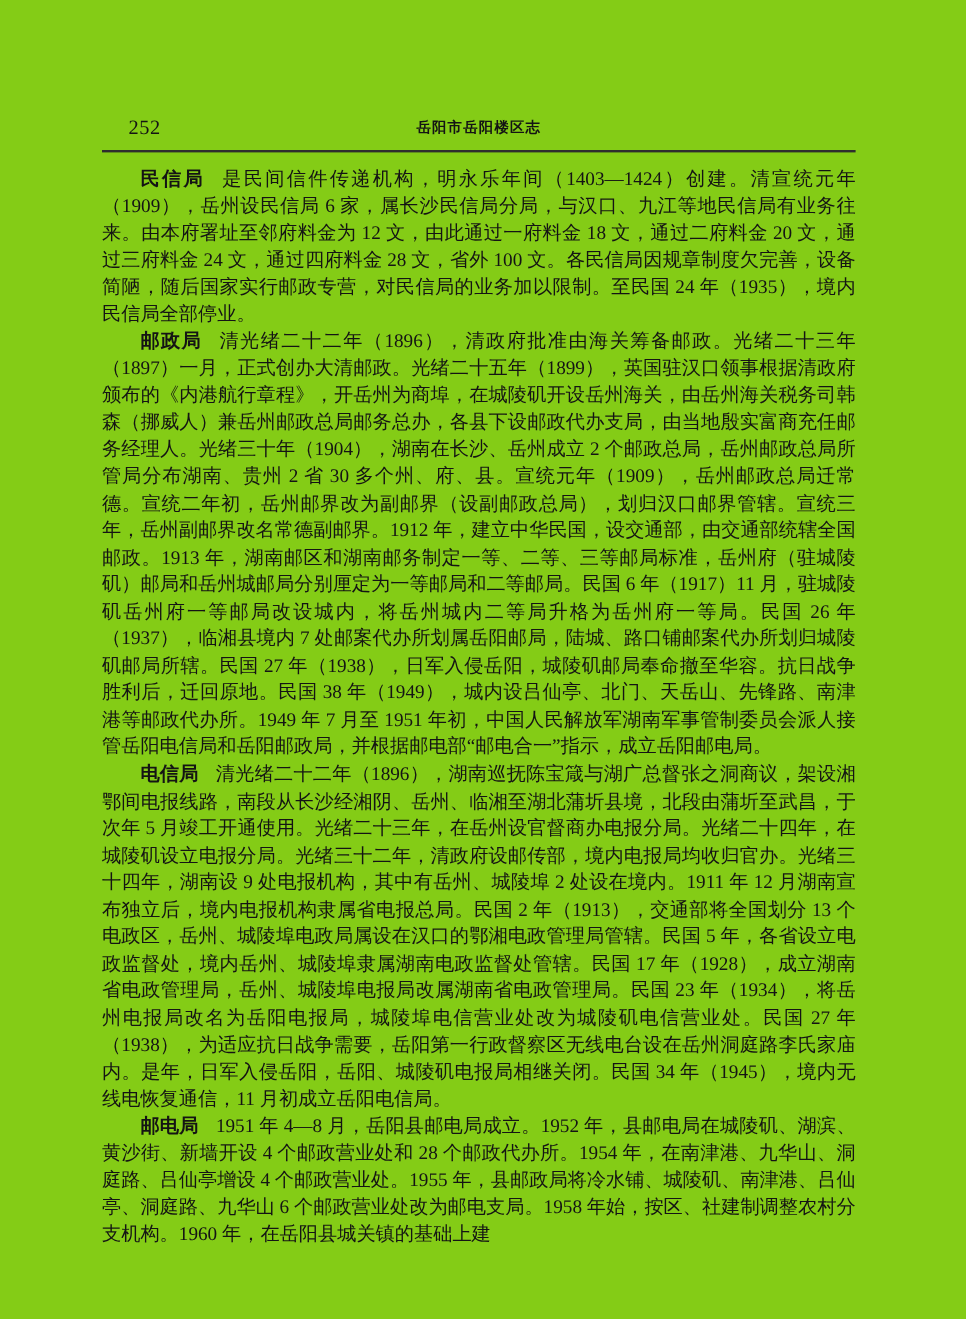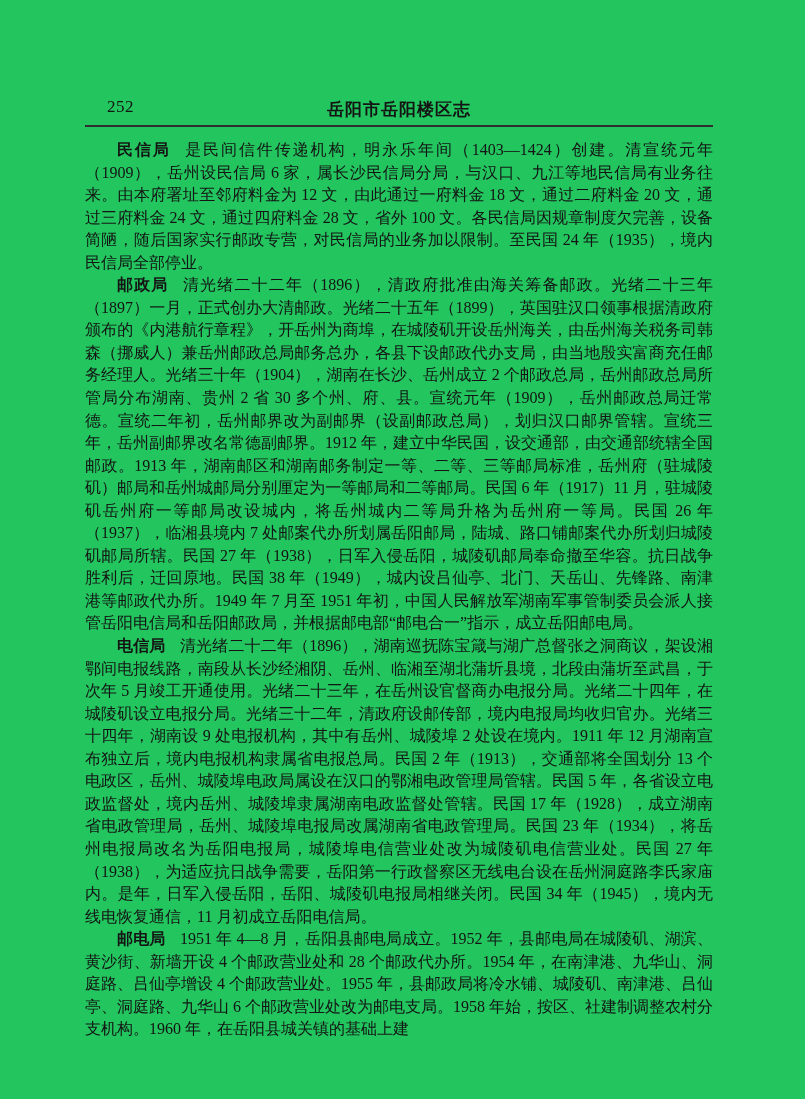--- a/index.html
+++ b/index.html
@@ -1,20 +1,20 @@
 <!DOCTYPE html>
 <html lang="zh"><head>
 <meta charset="utf-8">
 <style>
   html, body { margin: 0; padding: 0; background: #ffffff; }
   .page {
     position: relative;
     width: 805px;
     height: 1099px;
-    background: #22c55e;
+    background: #84cc16;
     overflow: hidden;
     font-family: "Liberation Serif", serif;
     color: #141414;
   }
   .content {
     position: absolute;
     left: 85px;
     top: 97px;
     width: 628px;
   }
@@ -32,21 +32,21 @@
     letter-spacing: 0.5px;
     font-family: "Liberation Serif", serif;
   }
   .book-title {
     position: absolute;
     left: 50%;
     top: 1px;
     transform: translateX(-50%);
     font-family: "Liberation Sans", sans-serif;
     font-weight: 700;
-    font-size: 17px;
+    font-size: 12px;
     letter-spacing: 1px;
     white-space: nowrap;
   }
   .body-text {
     margin-top: 12px;
     font-size: 16px;
     line-height: 22.55px;
     text-align: justify;
     text-justify: inter-character;
   }

